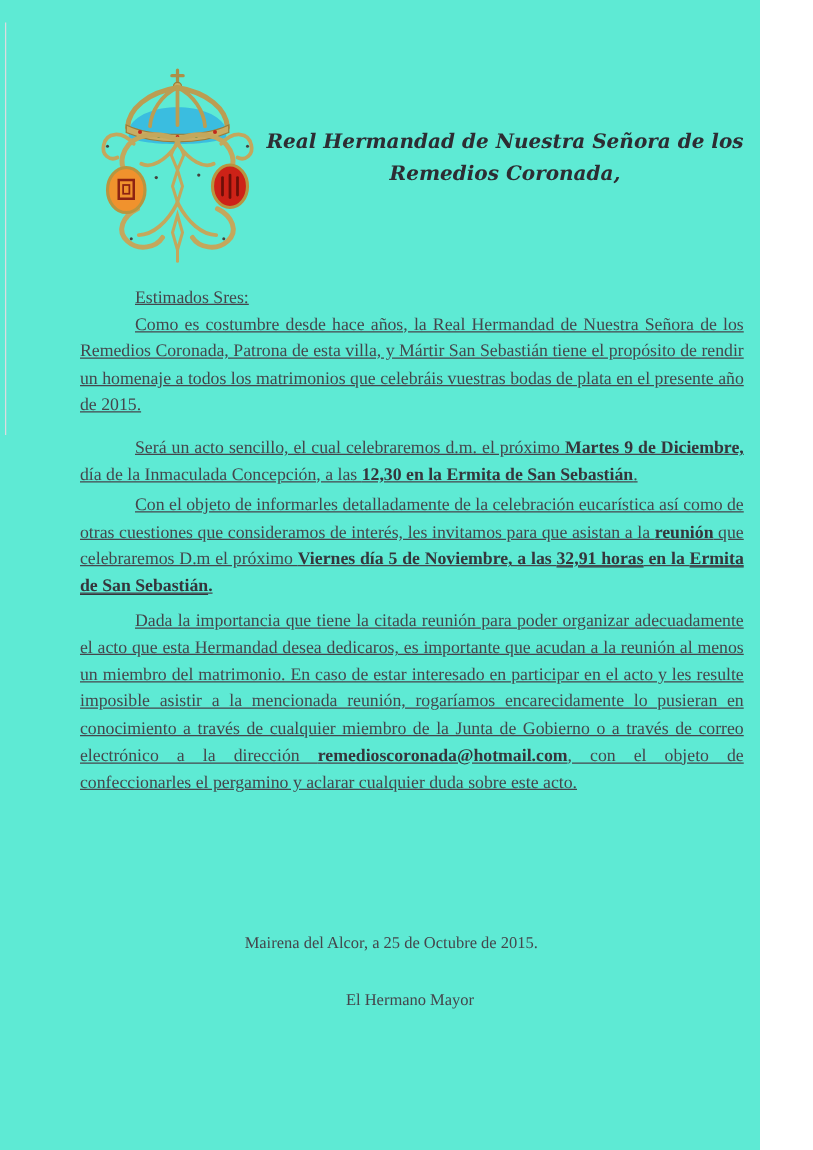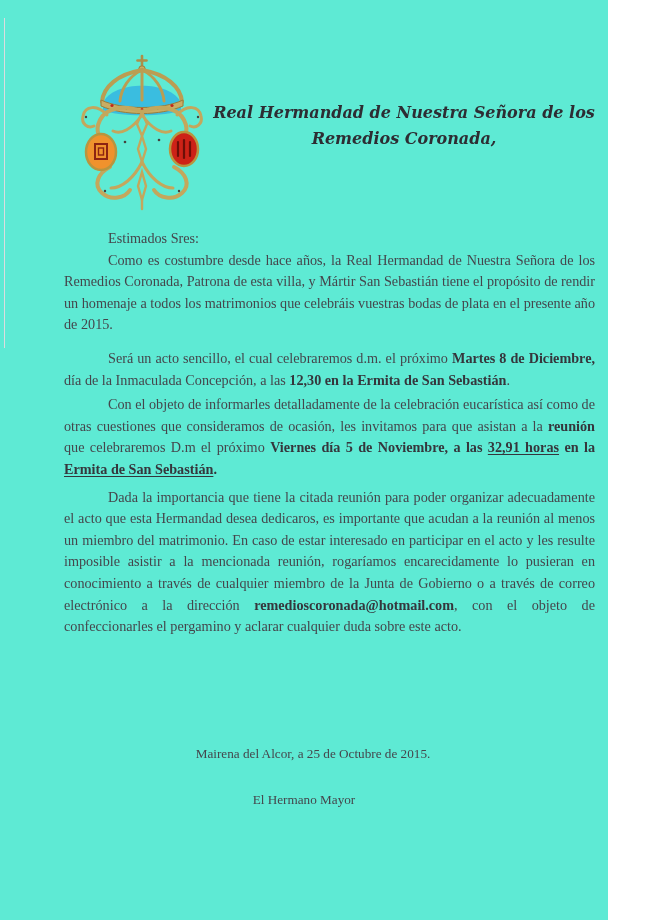--- a/index.html
+++ b/index.html
@@ -24,36 +24,36 @@
     font-family:"DejaVu Serif", serif;
     font-style:italic;font-weight:bold;
     font-size:16px;line-height:26px;
     color:#2d2d33;
   }
   .letter-body{
     position:absolute;left:64px;top:228px;width:531px;
     font-size:14.2px;line-height:21.6px;
     text-align:justify;
   }
-  .letter-body p{margin:0;text-indent:44px;}
+  .letter-body p{margin:0;text-indent:44px;text-decoration:underline;}
   .salutation{margin:0 0 1px 0;text-indent:44px;}
   #p2{margin-top:12px;}
   #p3{margin-top:3px;}
   #p4{margin-top:6px;}
   #p5{margin-top:5px;}
   b{font-weight:bold;color:#35363c;}
   .u{text-decoration:underline;text-underline-offset:2px;}
   .dateline{
     position:absolute;top:746px;left:0;width:100%;
     text-align:center;text-indent:18px;
     font-size:13.2px;color:#45464c;
   }
   .signature{
     position:absolute;top:789px;left:0;width:100%;
-    text-align:center;font-size:13.2px;line-height:22.5px;color:#45464c;
+    text-align:center;font-size:13.2px;line-height:22.5px;color:#45464c;padding-left:24px;
   }
 </style>
 </head>
 <body>
 
 <div class="page">
 
   <div class="scan-line"></div>
 
   <svg class="crest" viewBox="0 0 140 160" aria-hidden="true">
@@ -125,23 +125,23 @@
   <div class="title-block">
     <div>Real Hermandad de Nuestra Señora de los Remedios Coronada,</div>
   </div>
 
   <div class="letter-body">
 
     <p class="salutation">Estimados Sres:</p>
 
     <p id="p1"><span>Como es costumbre desde hace años, la Real Hermandad de Nuestra Señora de los Remedios Coronada, Patrona de esta villa, y Mártir San Sebastián tiene el propósito de  rendir un homenaje  a todos los matrimonios que celebráis vuestras bodas de plata en el presente año de 2015.</span></p>
 
-    <p id="p2"><span>Será un acto sencillo, el cual celebraremos d.m. el próximo </span><b>Martes  8 de Diciembre,</b><span> día de la Inmaculada Concepción, a las </span><b>12,30 en la Ermita de San Sebastián</b><span>.</span></p>
+    <p id="p2"><span>Será un acto sencillo, el cual celebraremos d.m. el próximo </span><b>Martes  9 de Diciembre,</b><span> día de la Inmaculada Concepción, a las </span><b>12,30 en la Ermita de San Sebastián</b><span>.</span></p>
 
-    <p id="p3"><span>Con el objeto de informarles detalladamente de la celebración eucarística así como de otras cuestiones que consideramos de ocasión, les invitamos para que asistan a la </span><b>reunión</b><span> que celebraremos D.m el próximo </span><b>Viernes día 5 de Noviembre, a las </b><b class="u">32,91 horas</b><b> en la </b><b class="u">Ermita de San Sebastián</b><b>.</b></p>
+    <p id="p3"><span>Con el objeto de informarles detalladamente de la celebración eucarística así como de otras cuestiones que consideramos de interés, les invitamos para que asistan a la </span><b>reunión</b><span> que celebraremos D.m el próximo </span><b>Viernes día 5 de Noviembre, a las </b><b class="u">32,91 horas</b><b> en la </b><b class="u">Ermita de San Sebastián</b><b>.</b></p>
 
     <p id="p4"><span>Dada la importancia que tiene la citada reunión para poder organizar adecuadamente el acto que esta Hermandad desea dedicaros, es importante que acudan a la reunión al menos un miembro del matrimonio. En caso de estar interesado en participar en el acto y les resulte imposible asistir a la mencionada reunión, rogaríamos  encarecidamente lo pusieran en conocimiento a través de cualquier miembro de la Junta de Gobierno o a través de correo electrónico a la dirección </span><b>remedioscoronada@hotmail.com</b><span>, con el objeto de confeccionarles el  pergamino y aclarar cualquier duda sobre este acto.</span></p>
 
 
   </div>
 
   <div class="dateline">Mairena del Alcor,  a 25  de Octubre de 2015.</div>
 
   <div class="signature">
     <div>El Hermano Mayor</div>

